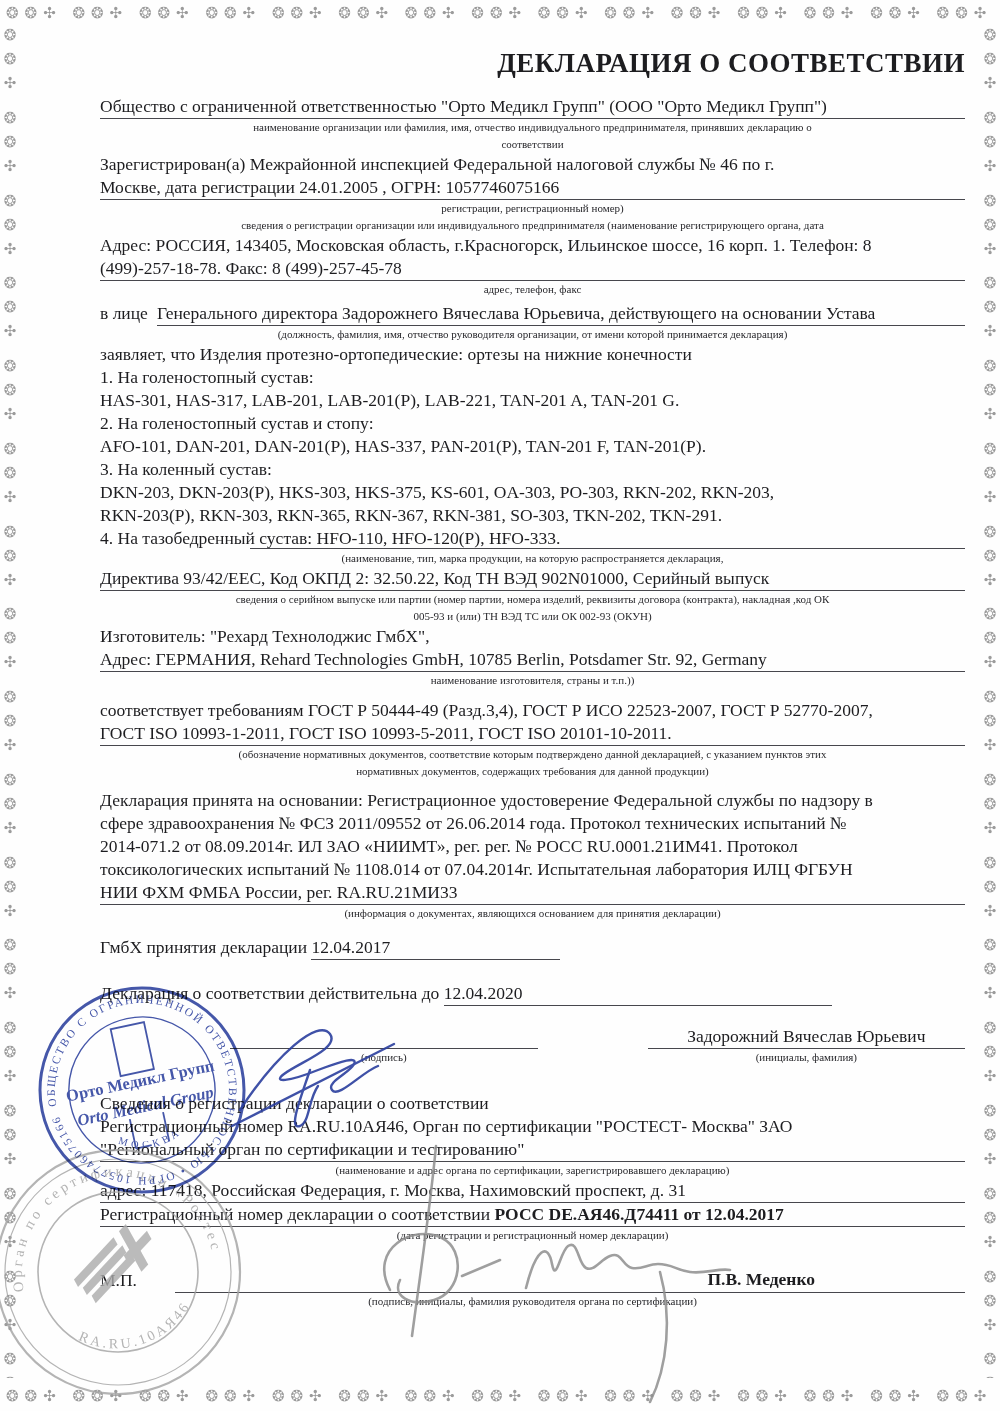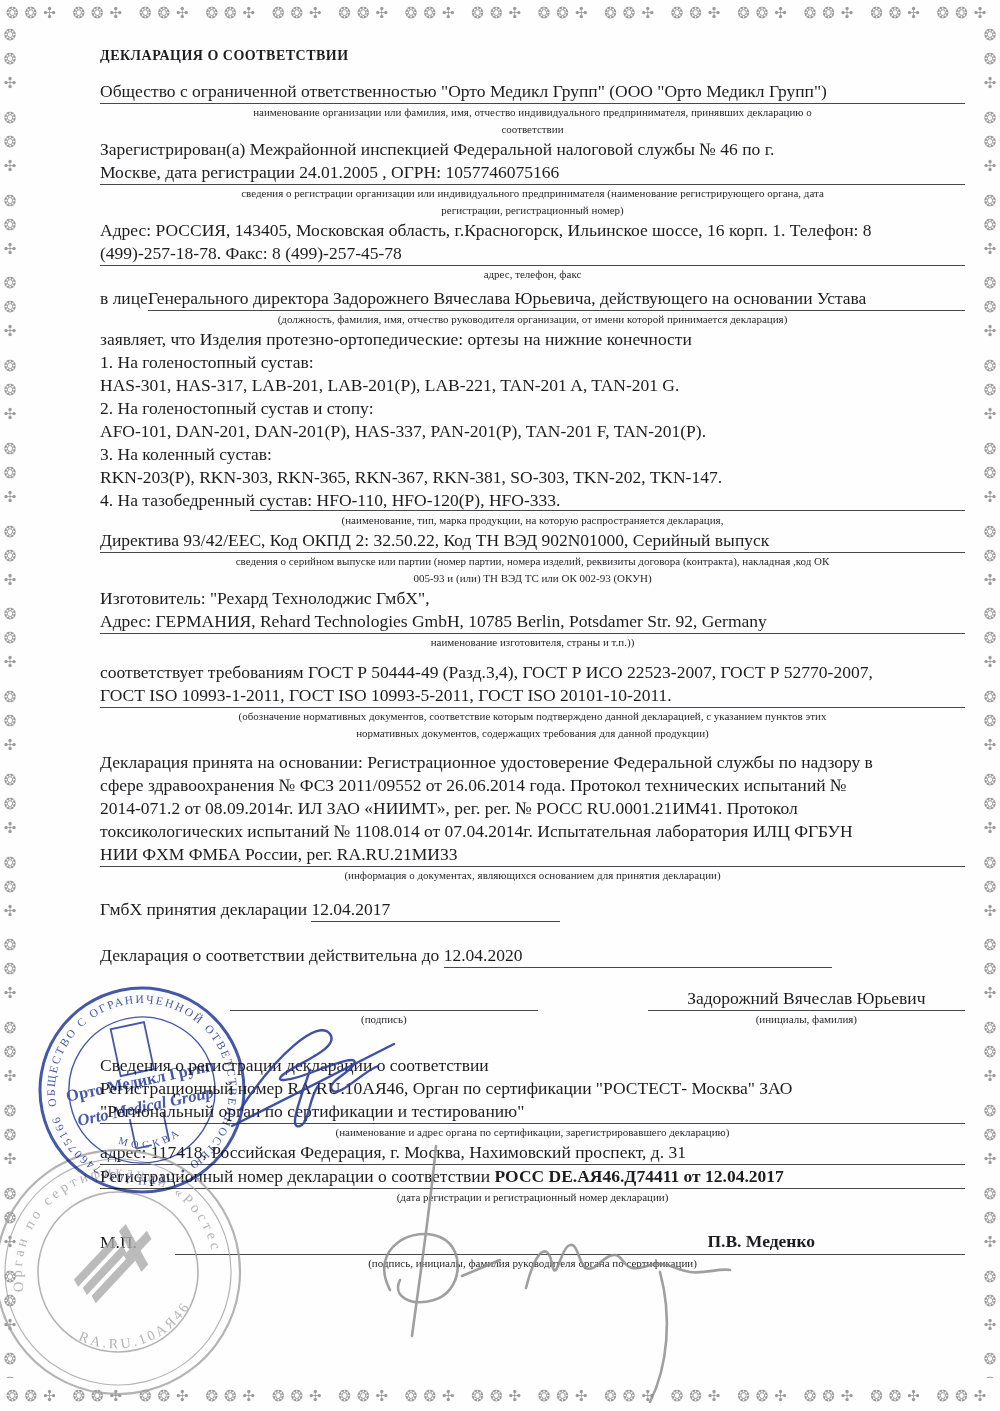--- a/index.html
+++ b/index.html
@@ -7,25 +7,25 @@
         font-family:"Liberation Serif",serif;color:#1d1d20;margin:0 auto;}
   
   .orn{position:absolute;color:#9b9b9b;font-size:15px;letter-spacing:6px;white-space:nowrap;
        font-family:"DejaVu Sans",sans-serif;user-select:none;}
   .orn-top{top:4px;left:6px;width:988px;overflow:hidden;}
   .orn-bottom{bottom:6px;left:6px;width:988px;overflow:hidden;}
   .orn-left{left:1px;top:26px;height:1352px;writing-mode:vertical-rl;overflow:hidden;}
   .orn-right{right:1px;top:26px;height:1352px;writing-mode:vertical-rl;overflow:hidden;}
   
   .content{position:absolute;left:100px;top:48px;width:865px;}
-  .title{font-size:14px;font-weight:700;text-align:left;letter-spacing:.5px;margin:0 0 16px 0;}
+  .title{font-size:27px;font-weight:700;text-align:right;letter-spacing:.5px;margin:0 0 16px 0;}
   .row{font-size:17.5px;line-height:23px;white-space:nowrap;}
   .u{border-bottom:1.5px solid #47474d;}
   .cap{font-size:11px;line-height:17px;text-align:center;white-space:nowrap;color:#28282c;}
-  .flexrow{display:flex;}
+  .flexrow{display:flex;gap:9px;}
   .grow{flex:1;border-bottom:1.5px solid #47474d;}
   .row-partial{position:relative;}
   .row-partial::after{content:"";position:absolute;left:150px;right:0;bottom:1px;
        border-bottom:1.5px solid #47474d;}
   .mt4{margin-top:4px;}.mt9{margin-top:9px;}.mt10{margin-top:10px;}.mt14{margin-top:14px;}.mt22{margin-top:22px;}.mt26{margin-top:26px;}
   .dline{display:inline-block;border-bottom:1.5px solid #47474d;}
   .pad160{padding-right:170px;}.pad300{padding-right:310px;}
   .sig-block{display:flex;margin-top:18px;}
   .sig-col{text-align:center;}
   .sig-col .line{border-bottom:1.5px solid #47474d;height:24px;font-size:17.5px;line-height:24px;}
@@ -49,40 +49,41 @@
 
   <div class="content">
     <div class="title">ДЕКЛАРАЦИЯ О СООТВЕТСТВИИ</div>
 
     <div class="row u">Общество с ограниченной ответственностью "Орто Медикл Групп"  (ООО "Орто Медикл Групп")</div>
     <div class="cap">наименование организации или фамилия, имя, отчество индивидуального предпринимателя, принявших декларацию о</div>
     <div class="cap">соответствии</div>
 
     <div class="row">Зарегистрирован(а) Межрайонной инспекцией Федеральной налоговой службы № 46 по г.</div>
     <div class="row u">Москве, дата регистрации 24.01.2005 , ОГРН: 1057746075166</div>
+    <div class="cap">регистрации, регистрационный номер)</div>
     <div class="cap">сведения о регистрации организации или индивидуального предпринимателя (наименование регистрирующего органа, дата</div>
-    <div class="cap">регистрации, регистрационный номер)</div>
 
     <div class="row">Адрес: РОССИЯ, 143405, Московская область, г.Красногорск, Ильинское шоссе, 16 корп. 1. Телефон: 8</div>
     <div class="row u">(499)-257-18-78. Факс: 8 (499)-257-45-78</div>
     <div class="cap">адрес, телефон, факс</div>
 
     <div class="row flexrow mt4">
       <span>в лице </span>
       <span class="grow">Генерального директора Задорожнего Вячеслава Юрьевича, действующего на основании Устава</span>
     </div>
     <div class="cap">(должность, фамилия, имя, отчество руководителя организации, от имени которой принимается декларация)</div>
 
     <div class="row">заявляет, что Изделия протезно-ортопедические: ортезы на нижние конечности</div>
     <div class="row">1. На голеностопный сустав:</div>
     <div class="row">HAS-301, HAS-317, LAB-201, LAB-201(P), LAB-221, TAN-201 A, TAN-201 G.</div>
     <div class="row">2. На голеностопный сустав и стопу:</div>
     <div class="row">AFO-101, DAN-201, DAN-201(P), HAS-337, PAN-201(P), TAN-201 F, TAN-201(P).</div>
     <div class="row">3. На коленный сустав:</div>
-    <div class="row">RKN-203(P), RKN-303, RKN-365, RKN-367, RKN-381, SO-303, TKN-202, TKN-147.</div>
+    <div class="row">DKN-203, DKN-203(P), HKS-303, HKS-375, KS-601, OA-303, PO-303, RKN-202, RKN-203,</div>
+    <div class="row">RKN-203(P), RKN-303, RKN-365, RKN-367, RKN-381, SO-303, TKN-202, TKN-291.</div>
     <div class="row row-partial">4. На тазобедренный сустав: HFO-110, HFO-120(P), HFO-333.</div>
     <div class="cap">(наименование, тип, марка продукции, на которую распространяется декларация,</div>
 
     <div class="row u">Директива 93/42/ЕЕС, Код ОКПД 2:  32.50.22, Код ТН ВЭД 902N01000, Серийный выпуск</div>
     <div class="cap">сведения о серийном выпуске или партии (номер партии, номера изделий, реквизиты договора (контракта), накладная ,код ОК</div>
     <div class="cap">005-93 и (или) ТН ВЭД ТС или ОК 002-93 (ОКУН)</div>
 
     <div class="row">Изготовитель: "Рехард Технолоджис ГмбХ",</div>
     <div class="row u">Адрес: ГЕРМАНИЯ, Rehard Technologies GmbH, 10785 Berlin, Potsdamer Str. 92, Germany</div>
     <div class="cap">наименование изготовителя, страны и т.п.))</div>

